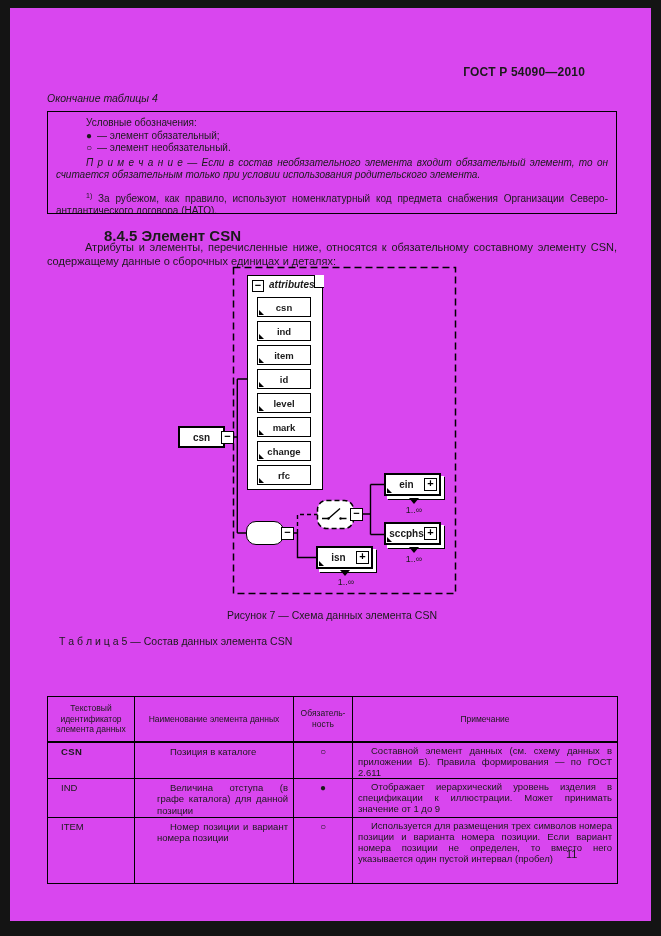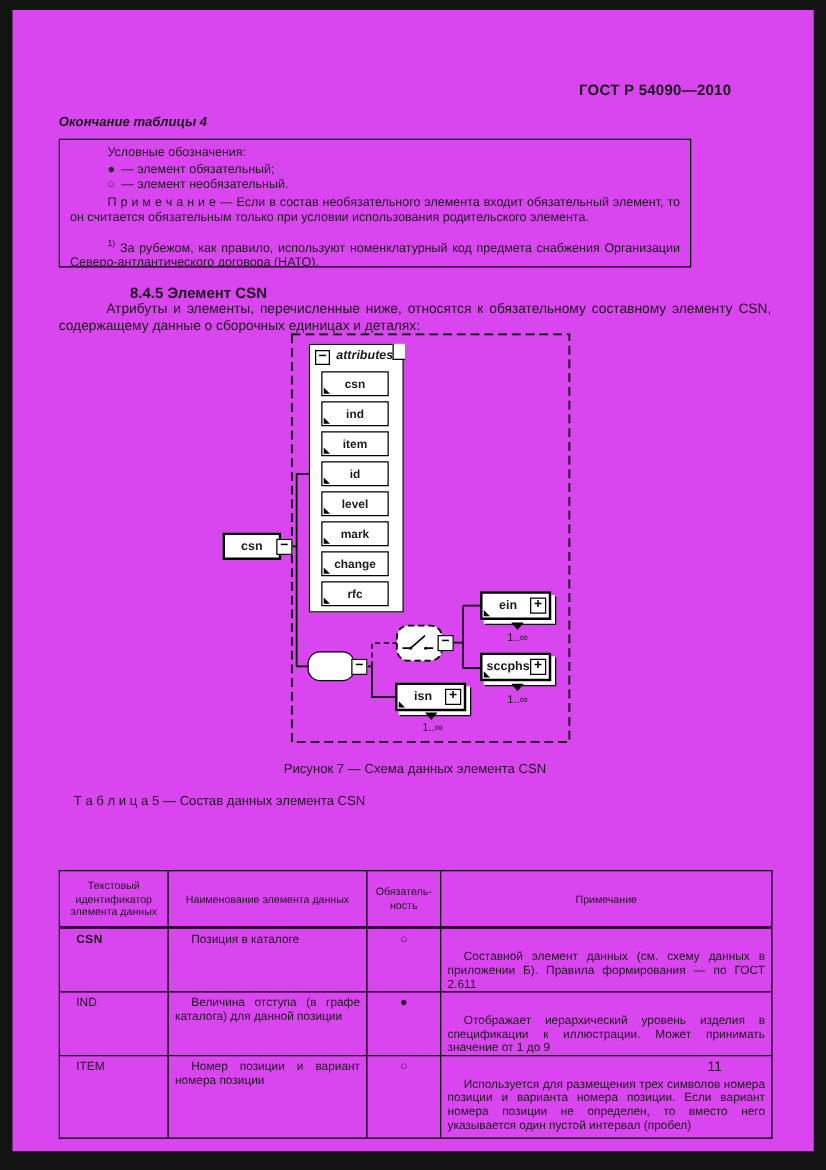--- a/index.html
+++ b/index.html
@@ -11,36 +11,36 @@
   }
   *{box-sizing:border-box;}
   .page{
     position:absolute;left:10px;top:8px;width:641px;height:913px;
     background:#d946ef;color:#1a1a1a;overflow:hidden;
   }
   .abs{position:absolute;}
 
   
   .doc-header{top:57px;right:66px;font-size:12px;font-weight:bold;letter-spacing:.2px;}
-  .cont-note{left:37px;top:84px;font-size:10.5px;font-style:italic;font-weight:bold;}
+  .cont-note{left:37px;top:84px;font-size:10.5px;font-style:italic;}
 
   
   .legend-box{
-    left:37px;top:103px;width:506px;height:103px;
+    left:37px;top:103px;width:570px;height:103px;
     border:1.5px solid #000;font-size:10px;line-height:12.5px;
     padding-top:5px;overflow:hidden;
   }
   .lg-title,.lg-item{margin-left:38px;}
   .lg-item .sym{display:inline-block;width:11px;}
-  .lg-note{margin:2px 8px 0 8px;text-indent:30px;text-align:justify;}
+  .lg-note{margin:2px 8px 0 8px;text-indent:30px;text-align:justify;font-style:italic;}
   .lg-foot{margin:8px 8px 0 8px;text-indent:30px;text-align:justify;}
   .lg-foot sup{font-size:7px;}
 
   
-  .sec-head{left:75px;top:219px;font-size:12px;font-weight:bold;padding-left:19px;}
+  .sec-head{left:75px;top:219px;font-size:15px;font-weight:bold;padding-left:19px;}
   .para{left:37px;top:232px;width:570px;font-size:11px;line-height:14px;
         text-align:justify;text-indent:38px;}
 
   
   .dlayer{left:0;top:0;width:641px;height:913px;pointer-events:none;}
   .dlayer svg{position:absolute;left:0;top:0;}
 
   .attr-frame{left:237px;top:267px;width:76px;height:215px;border:1.5px solid #000;background:#fff;z-index:1;}
   .attr-notch{position:absolute;top:-1.5px;right:-1.5px;width:10px;height:13px;background:#fff;
               border-left:1.5px solid #000;border-bottom:1.5px solid #000;}
@@ -105,23 +105,23 @@
   thead th{
     height:45px;vertical-align:middle;text-align:center;
     font-weight:normal;font-size:8.5px;line-height:10.5px;padding:2px 3px;
     border-bottom:2px solid #000;
   }
   .th-mand{white-space:pre-line;}
   tbody td{vertical-align:top;font-size:9.5px;line-height:11px;}
   tr.r1 td{height:34px;} tr.r2 td{height:39px;} tr.r3 td{height:66px;}
   td.c-id{padding:3px 4px 0 13px;}
   tr.r1 td.c-id{font-weight:bold;letter-spacing:.4px;}
-  td.c-name{padding:3px 5px 0 5px;text-indent:13px;text-align:justify;line-height:11.5px;}
+  td.c-name{padding:3px 5px 0 22px;text-indent:13px;text-align:justify;line-height:11.5px;}
   td.c-mand{text-align:center;padding-top:3px;font-size:10px;}
-  td.c-note{padding:17px 5px 0 5px;text-indent:13px;text-align:justify;line-height:11px;}
+  td.c-note{padding:2px 5px 0 5px;text-indent:13px;text-align:justify;line-height:11px;}
 
   .page-num{left:556px;top:840px;font-size:11px;}
 </style>
 </head>
 <body>
 
 <div class="page">
 
   <div class="abs doc-header">ГОСТ Р 54090—2010</div>
   <div class="abs cont-note">Окончание таблицы 4</div>

